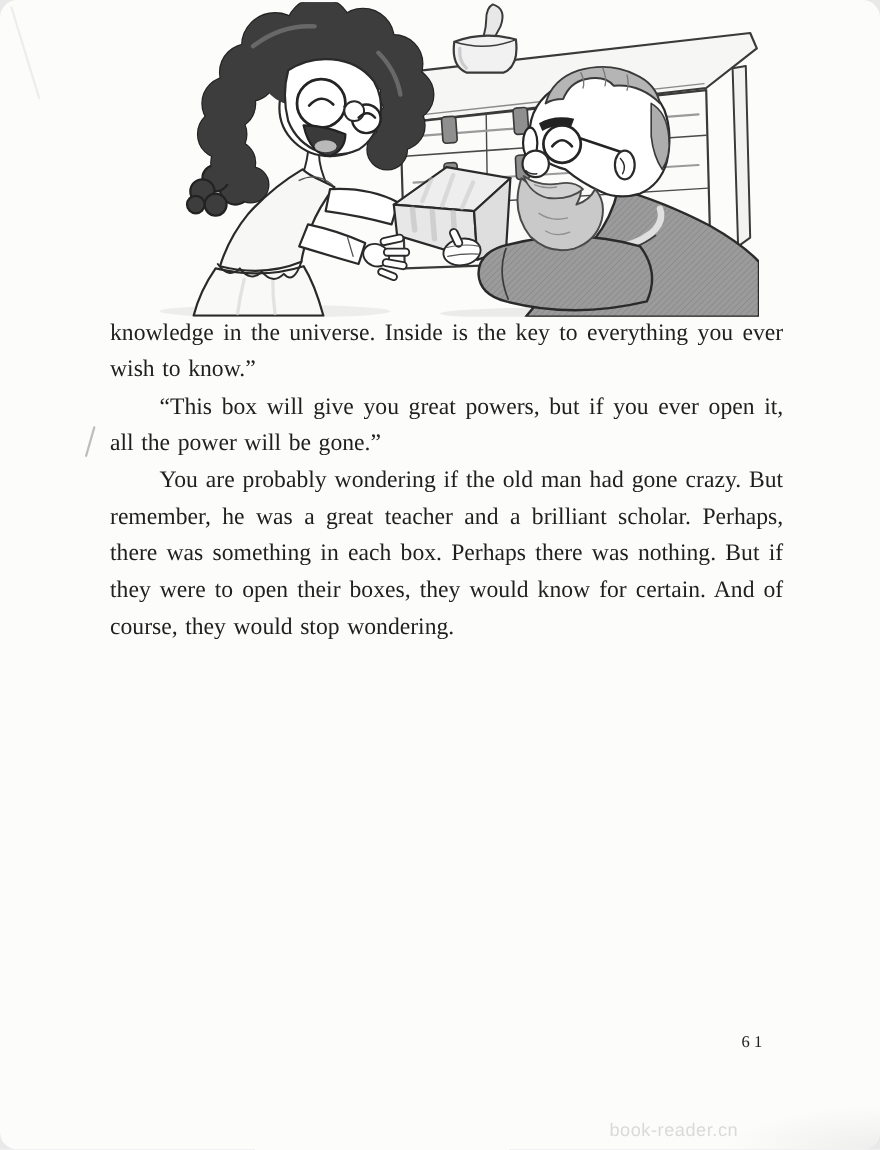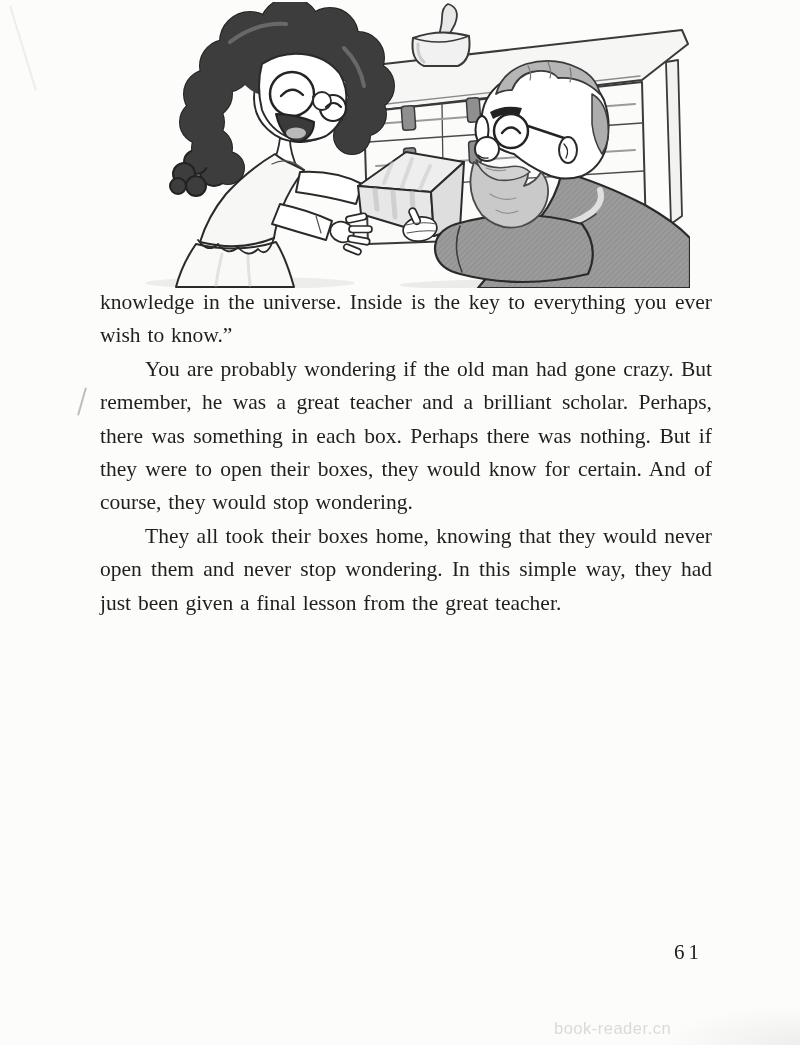--- a/index.html
+++ b/index.html
@@ -1,31 +1,32 @@
 <!DOCTYPE html>
 <html><head>
 <meta charset="utf-8">
 <style>
   html,body{margin:0;padding:0;background:#e9e9e9;}
   .page{
     position:relative;width:800px;height:1045px;margin:0 auto;
     background:#fcfcfb;overflow:hidden;
     font-family:"Liberation Serif",serif;
+    border-radius:16px;
   }
   .illus{position:absolute;left:130px;top:2px;width:560px;height:286px;}
   .story{
     position:absolute;left:100px;top:286px;width:612px;
     font-size:21.5px;line-height:33.4px;color:#1f1f1f;
     text-align:justify;word-spacing:1.5px;
   }
   .story p{margin:0;text-indent:45px;}
   .story p.cont{text-indent:0;}
   .pagenum{
     position:absolute;left:674px;top:940px;
-    font-size:21px;letter-spacing:4px;color:#202020;
+    font-size:15px;letter-spacing:4px;color:#202020;
   }
   .watermark{
     position:absolute;left:554px;top:1019px;
     font-family:"Liberation Sans",sans-serif;
     font-size:16.5px;color:#dadada;letter-spacing:.5px;
   }
   .pencil-mark{
     position:absolute;left:81px;top:387px;width:2px;height:29px;
     background:#a8a8a8;border-radius:2px;transform:rotate(16deg);opacity:.75;
   }
@@ -213,22 +214,22 @@
         <path d="M346,158 Q360,168 378,165 Q392,162 400,170 Q388,180 368,178 Q352,174 346,158 Z" fill="#d2d2d2" stroke="#4a4a4a" stroke-width="1.6"></path>
         <path d="M360,192 Q372,200 386,196 M366,208 Q376,214 388,209 M356,166 Q366,170 376,168" fill="none" stroke="#909090" stroke-width="1.2"></path>
       </g>
     </g>
   </svg>
 
   <div class="pencil-mark"></div>
 
   <div class="story">
     <p class="cont">knowledge in the universe. Inside is the key to everything you ever wish to know.”</p>
+    <p>“This box will give you great powers, but if you ever open it, all the power will be gone.”</p>
     <p>You are probably wondering if the old man had gone crazy. But remember, he was a great teacher and a brilliant scholar. Perhaps, there was something in each box. Perhaps there was nothing. But if they were to open their boxes, they would know for certain. And of course, they would stop wondering.</p>
-    <p>They all took their boxes home, knowing that they would never open them and never stop wondering. In this simple way, they had just been given a final lesson from the great teacher.</p>
   </div>
 
   <div class="pagenum">61</div>
 
   <div class="watermark">book-reader.cn</div>
 
   <div class="corner-shade"></div>
 </div>
 
 </body></html>

